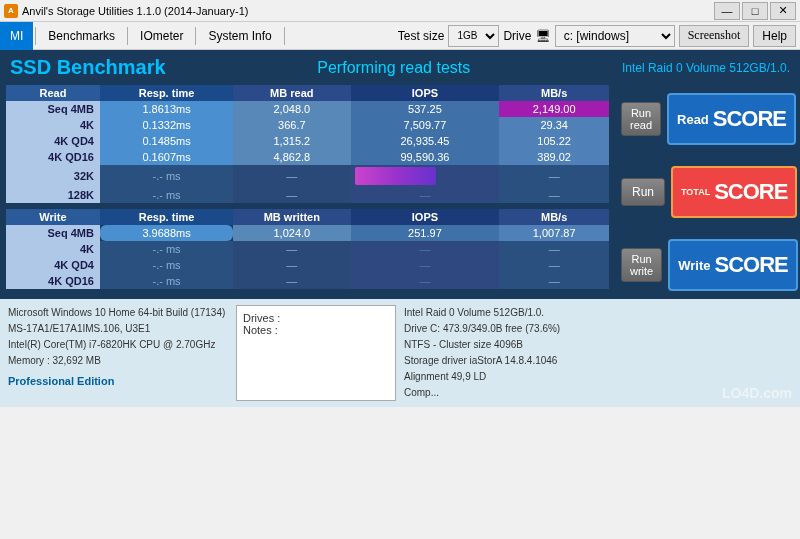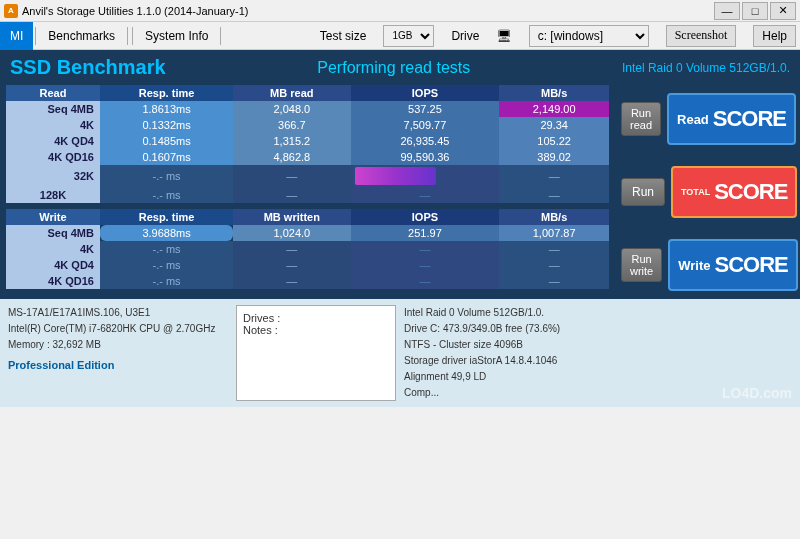--- a/index.html
+++ b/index.html
@@ -11,21 +11,21 @@
     .title-bar-icon { width: 14px; height: 14px; background: #e67e00; border-radius: 2px; display: flex; align-items: center; justify-content: center; color: white; font-size: 8px; font-weight: bold; }
     .title-bar-controls { display: flex; gap: 2px; }
     .title-btn { width: 26px; height: 18px; border: 1px solid #aaa; background: #e0e0e0; font-size: 11px; cursor: pointer; display: flex; align-items: center; justify-content: center; }
     .title-btn.close { background: #e0e0e0; }
     
     
     .menu-bar { background: #f0f0f0; height: 28px; display: flex; align-items: center; border-bottom: 1px solid #ccc; }
     .menu-item { padding: 4px 10px; font-size: 12px; cursor: pointer; height: 28px; display: flex; align-items: center; }
     .menu-item.active { background: #0078d7; color: white; }
     .menu-separator { width: 1px; background: #aaa; height: 18px; margin: 0 2px; }
-    .menu-right { margin-left: auto; display: flex; align-items: center; gap: 17px; padding-right: 4px; }
+    .menu-right { margin-left: auto; display: flex; align-items: center; gap: 4px; padding-right: 4px; }
     .test-size-label { font-size: 12px; }
     .test-size-select { height: 22px; font-size: 10px; border: 1px solid #aaa; padding: 0 4px; }
     .drive-select { height: 22px; font-size: 12px; border: 1px solid #aaa; padding: 0 4px; width: 120px; }
     .screenshot-btn { padding: 2px 8px; height: 22px; font-size: 12px; border: 1px solid #aaa; background: #e0e0e0; cursor: pointer; font-family: Liberation Serif, serif; }
     .help-btn { padding: 2px 8px; height: 22px; font-size: 12px; border: 1px solid #aaa; background: #e0e0e0; cursor: pointer; }
     
     
     .main { background: #1a3a5c; width: 800px; }
     
     
@@ -76,20 +76,21 @@
       <button class="title-btn">□</button>
       <button class="title-btn close">✕</button>
     </div>
   </div>
 
   <div class="menu-bar">
     <div class="menu-item active">MI</div>
     <div class="menu-separator"></div>
     <div class="menu-item">Benchmarks</div>
     <div class="menu-separator"></div>
+    <div class="menu-item">IOmeter</div>
     <div class="menu-separator"></div>
     <div class="menu-item">System Info</div>
     <div class="menu-separator"></div>
     <div class="menu-right">
       <span class="test-size-label">Test size</span>
       <select class="test-size-select">
         <option>1GB</option>
       </select>
       <span>Drive</span>
       <span style="font-size:12px;">🖥</span>
@@ -155,21 +156,21 @@
               <tr>
                 <td style="background:#b0c8e8;color:#1a1a4a;font-weight:bold;text-align:right;padding:2px 6px;">32K</td>
                 <td style="background:#2a5080;color:#8ab0d0;text-align:center;">-.- ms</td>
                 <td style="background:#2a4878;color:#8ab0d0;text-align:center;">—</td>
                 <td style="background:#304880;padding:0;">
                   <div style="height:18px;background:linear-gradient(to right,#cc44cc,#9933cc,#6633cc);width:55%;margin:2px 4px;border-radius:2px;"></div>
                 </td>
                 <td style="background:#2a5080;color:#8ab0d0;text-align:center;">—</td>
               </tr>
               <tr>
-                <td style="background:#b0c8e8;color:#1a1a4a;font-weight:bold;padding:2px 6px;">128K</td>
+                <td style="background:#b0c8e8;color:#1a1a4a;font-weight:bold;text-align:right;padding:2px 6px;">128K</td>
                 <td style="background:#2a5080;color:#8ab0d0;text-align:center;">-.- ms</td>
                 <td style="background:#2a4878;color:#8ab0d0;text-align:center;">—</td>
                 <td style="background:#304880;color:#4a7ab0;text-align:center;">—</td>
                 <td style="background:#2a5080;color:#8ab0d0;text-align:center;">—</td>
               </tr>
             </tbody>
           </table>
         </div>
 
         <div class="table-container" style="padding: 0 6px 2px 6px;">
@@ -246,20 +247,21 @@
               <span style="font-size:13px;color:white;font-weight:bold;">Write</span>
             </div>
             <span style="font-size:22px;font-weight:bold;color:white;letter-spacing:-1px;">SCORE</span>
           </div>
         </div>
       </div>
     </div>
 
     <div class="bottom-info">
       <div class="bottom-left">
+        <div>Microsoft Windows 10 Home 64-bit Build (17134)</div>
         <div>MS-17A1/E17A1IMS.106, U3E1</div>
         <div>Intel(R) Core(TM) i7-6820HK CPU @ 2.70GHz</div>
         <div>Memory : 32,692 MB</div>
         <div class="pro" style="margin-top:4px;">Professional Edition</div>
       </div>
       <div class="bottom-center">
         <div>Drives :</div>
         <div>Notes :</div>
       </div>
       <div class="bottom-right">

